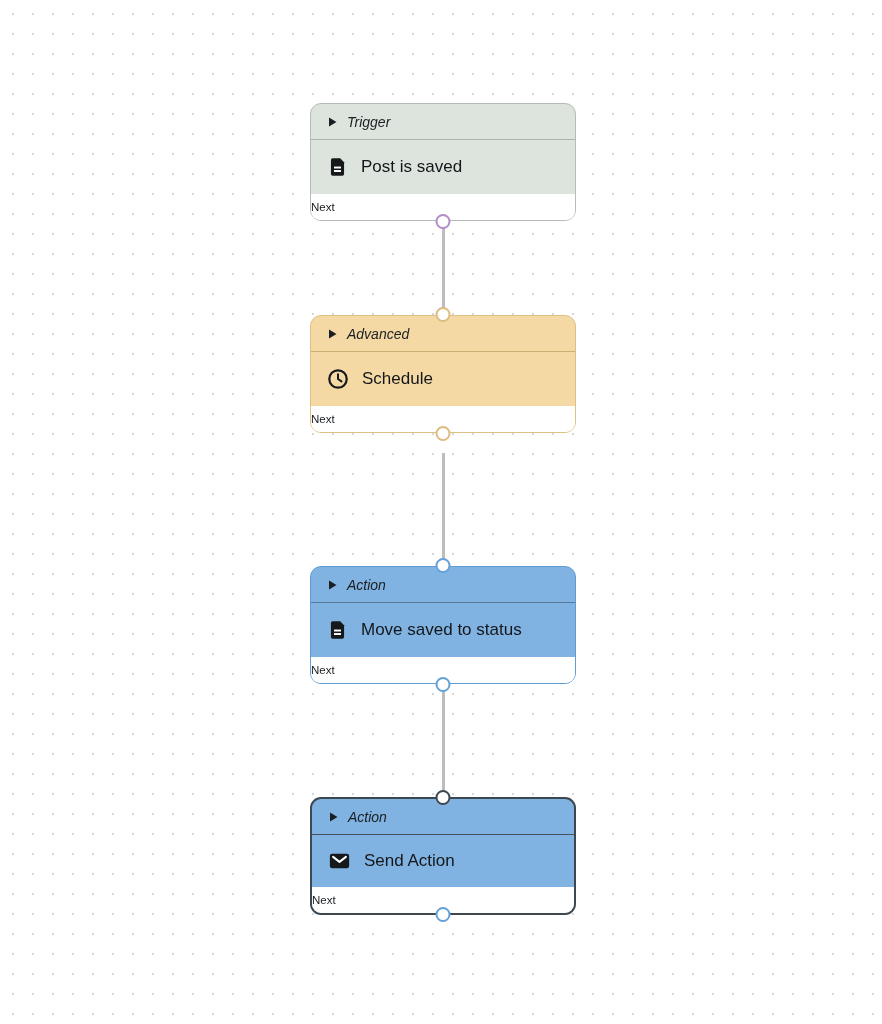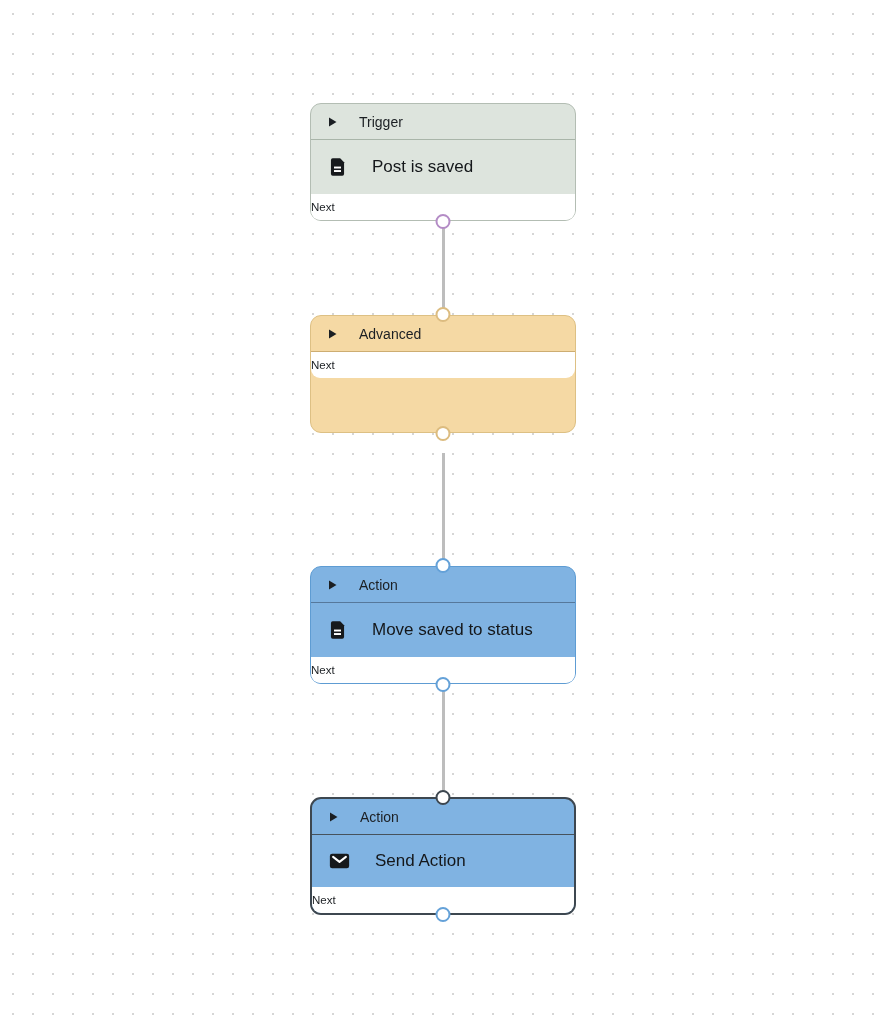--- a/index.html
+++ b/index.html
@@ -36,33 +36,34 @@
     z-index: 2;
     display: flex;
     flex-direction: column;
     overflow: visible;
   }
   .node.selected { border-width: 2px; }
   .node-header {
     height: 35px;
     display: flex;
     align-items: center;
-    gap: 22px;
+    gap: 10px;
     padding: 0 17px;
     border-bottom: 1px solid var(--divider);
     border-radius: 10px 10px 0 0;
     font-size: 14px;
     color: #1b1f23;
     flex: 0 0 auto;
+    font-style: italic;
   }
   .node-body {
     flex: 1 1 auto;
     display: flex;
     align-items: center;
-    gap: 24px;
+    gap: 13px;
     padding: 0 16px;
     font-size: 17px;
     color: #14171a;
   }
   .node-footer {
     flex: 0 0 auto;
     height: 26px;
     background: #ffffff;
     border-radius: 0 0 9px 9px;
     display: flex;
@@ -123,20 +124,29 @@
 
   <div class="node" style="top: 315px; --fill: #f5d9a4; --border: #ddc084; --divider: #cdad72; --handle-top: #dcbc80; --handle-bottom: #dcbc80;">
     <div class="node-header">
       <span class="icon-wrap">
         <svg width="9" height="10" viewBox="0 0 9 10">
             <path d="M1 0.5 L8.5 5 L1 9.5 Z" fill="#1b1f23"></path>
           </svg>
       </span>
       <span>Advanced</span>
     </div>
+    <div class="node-body">
+      <span class="icon-wrap">
+        <svg width="22" height="22" viewBox="0 0 24 24">
+          <circle cx="12" cy="12" r="9.5" fill="none" stroke="#16191c" stroke-width="2.4"></circle>
+          <path d="M12 6.7 V12 L15.8 14.6" fill="none" stroke="#16191c" stroke-width="2.2" stroke-linecap="round" stroke-linejoin="round"></path>
+        </svg>
+      </span>
+      <span>Schedule</span>
+    </div>
     <div class="node-footer">
       <span>Next</span>
     </div>
     <span class="handle handle-top"></span>
     <span class="handle handle-bottom"></span>
   </div>
 
   <div class="node" style="top: 566px; --fill: #80b3e2; --border: #5e9cd3; --divider: #56789b; --handle-top: #64a1d8; --handle-bottom: #64a1d8;">
     <div class="node-header">
       <span class="icon-wrap">

